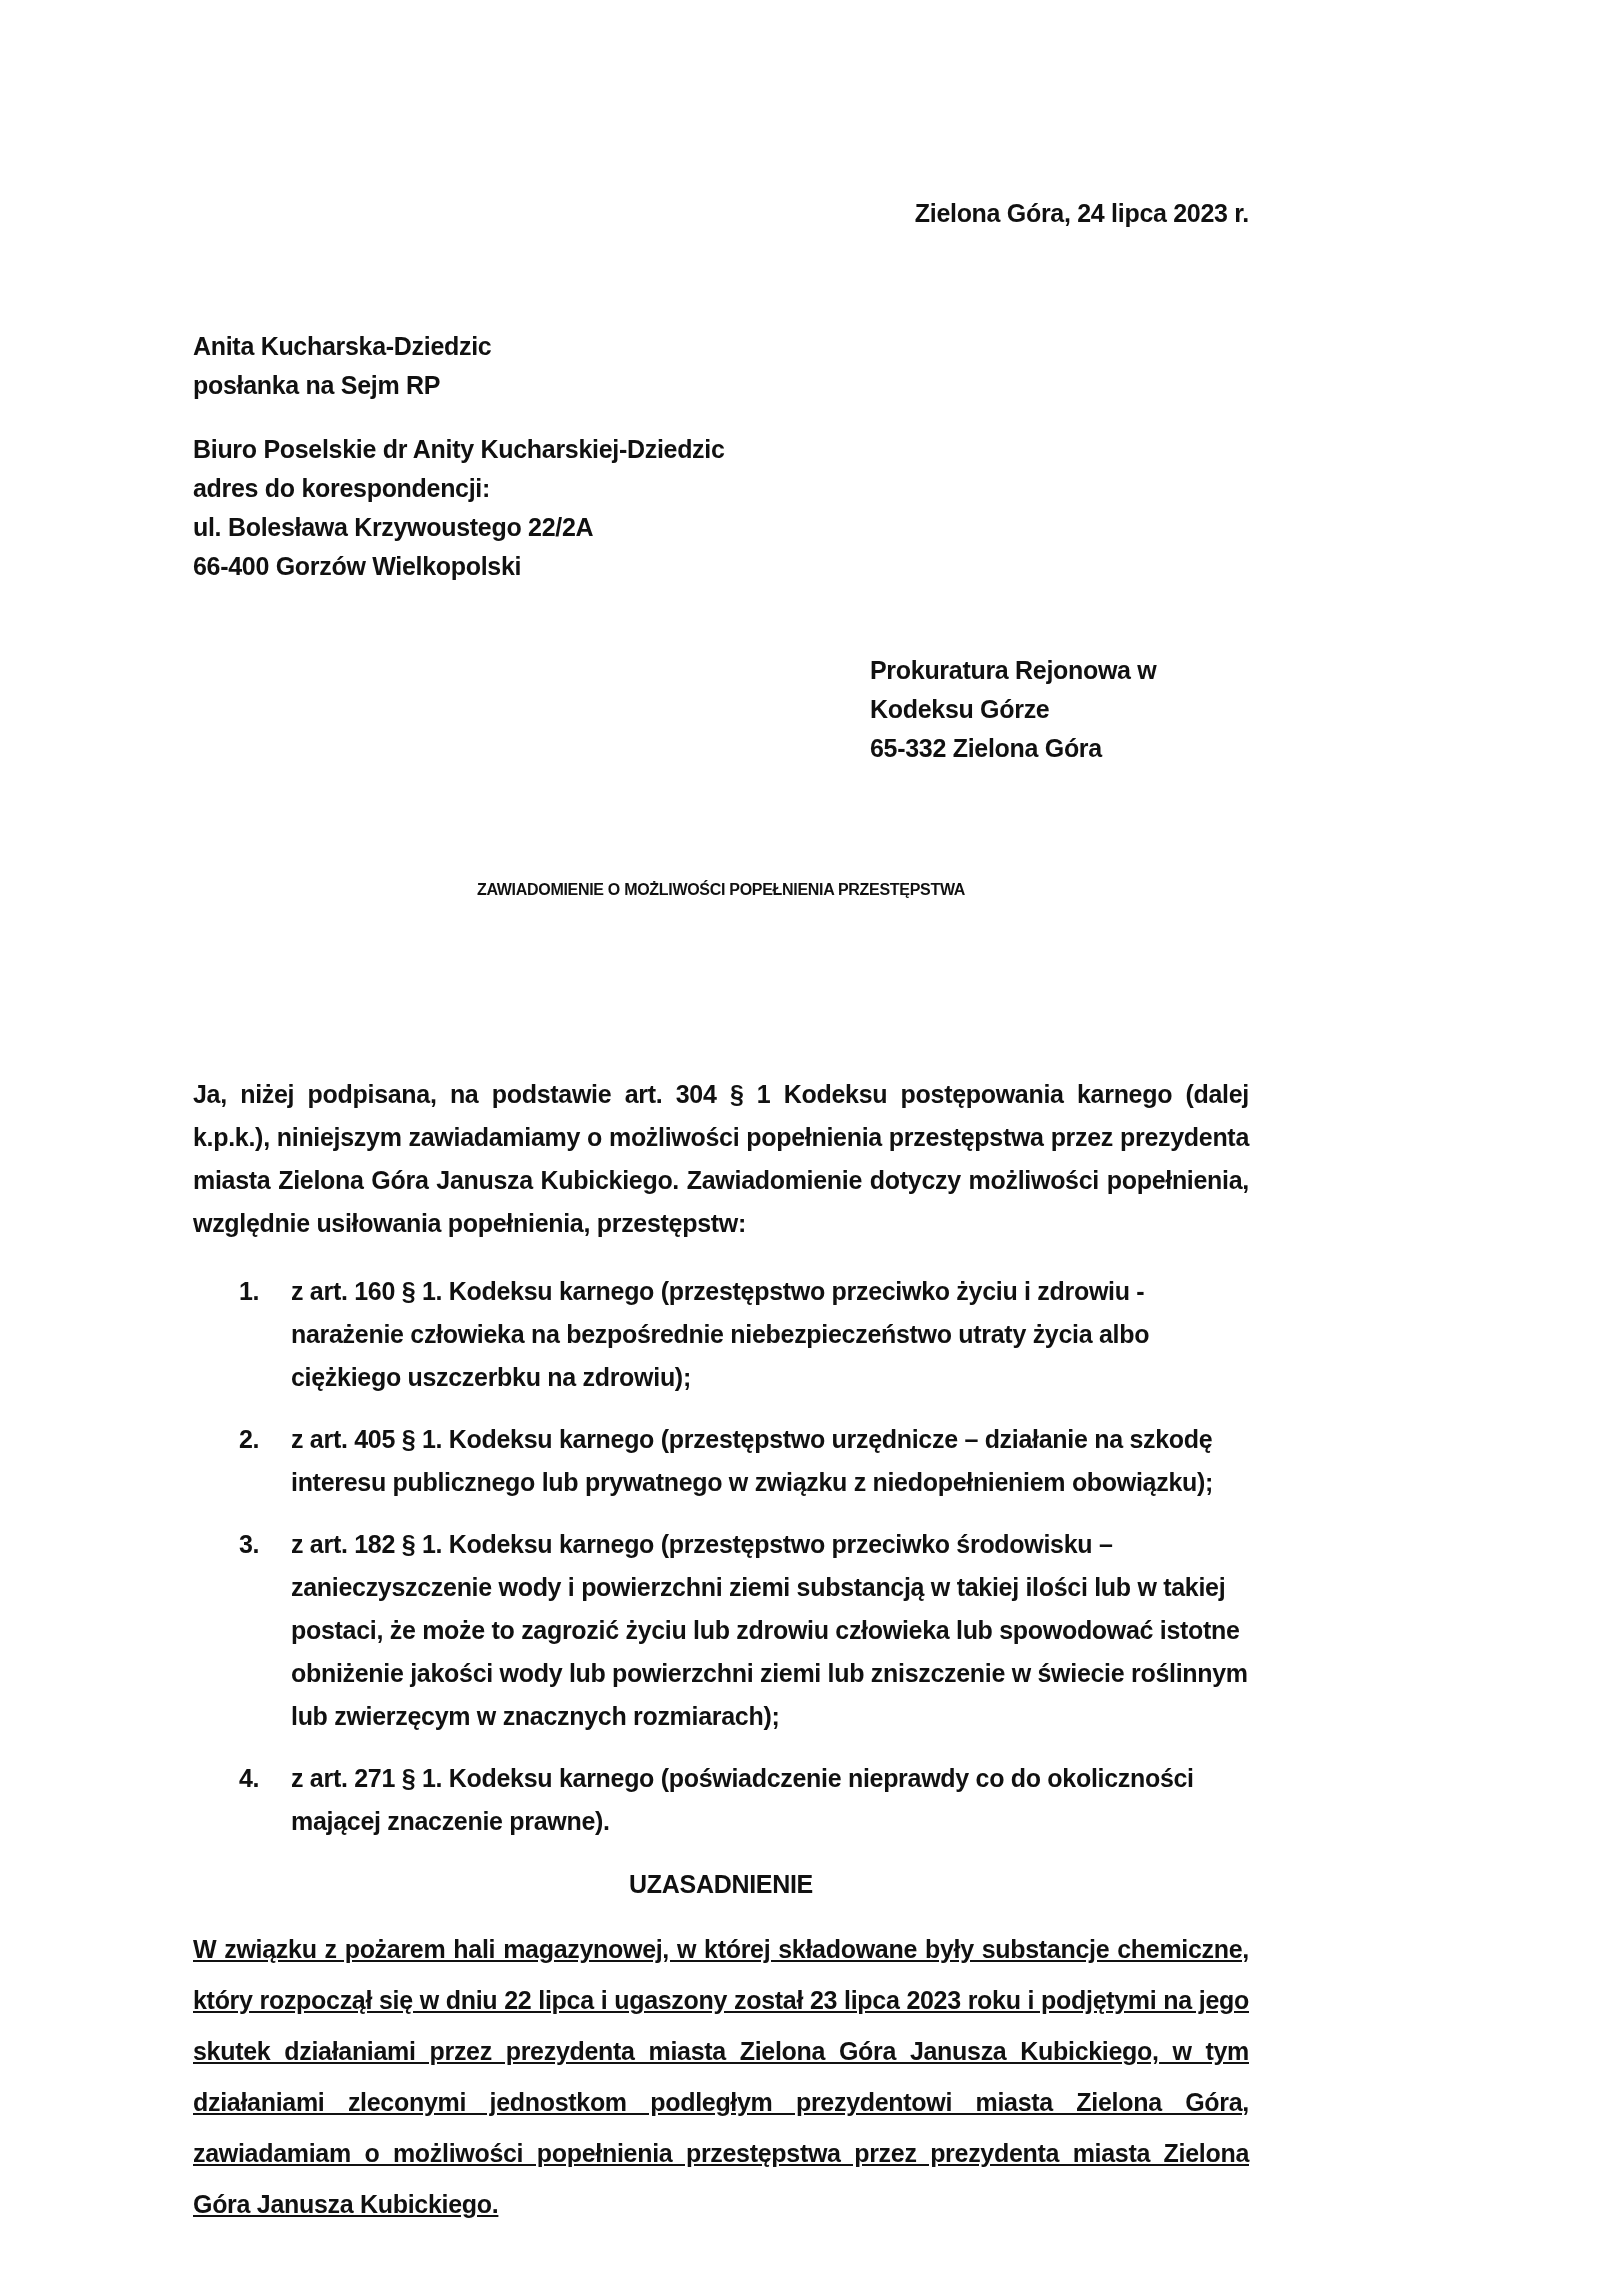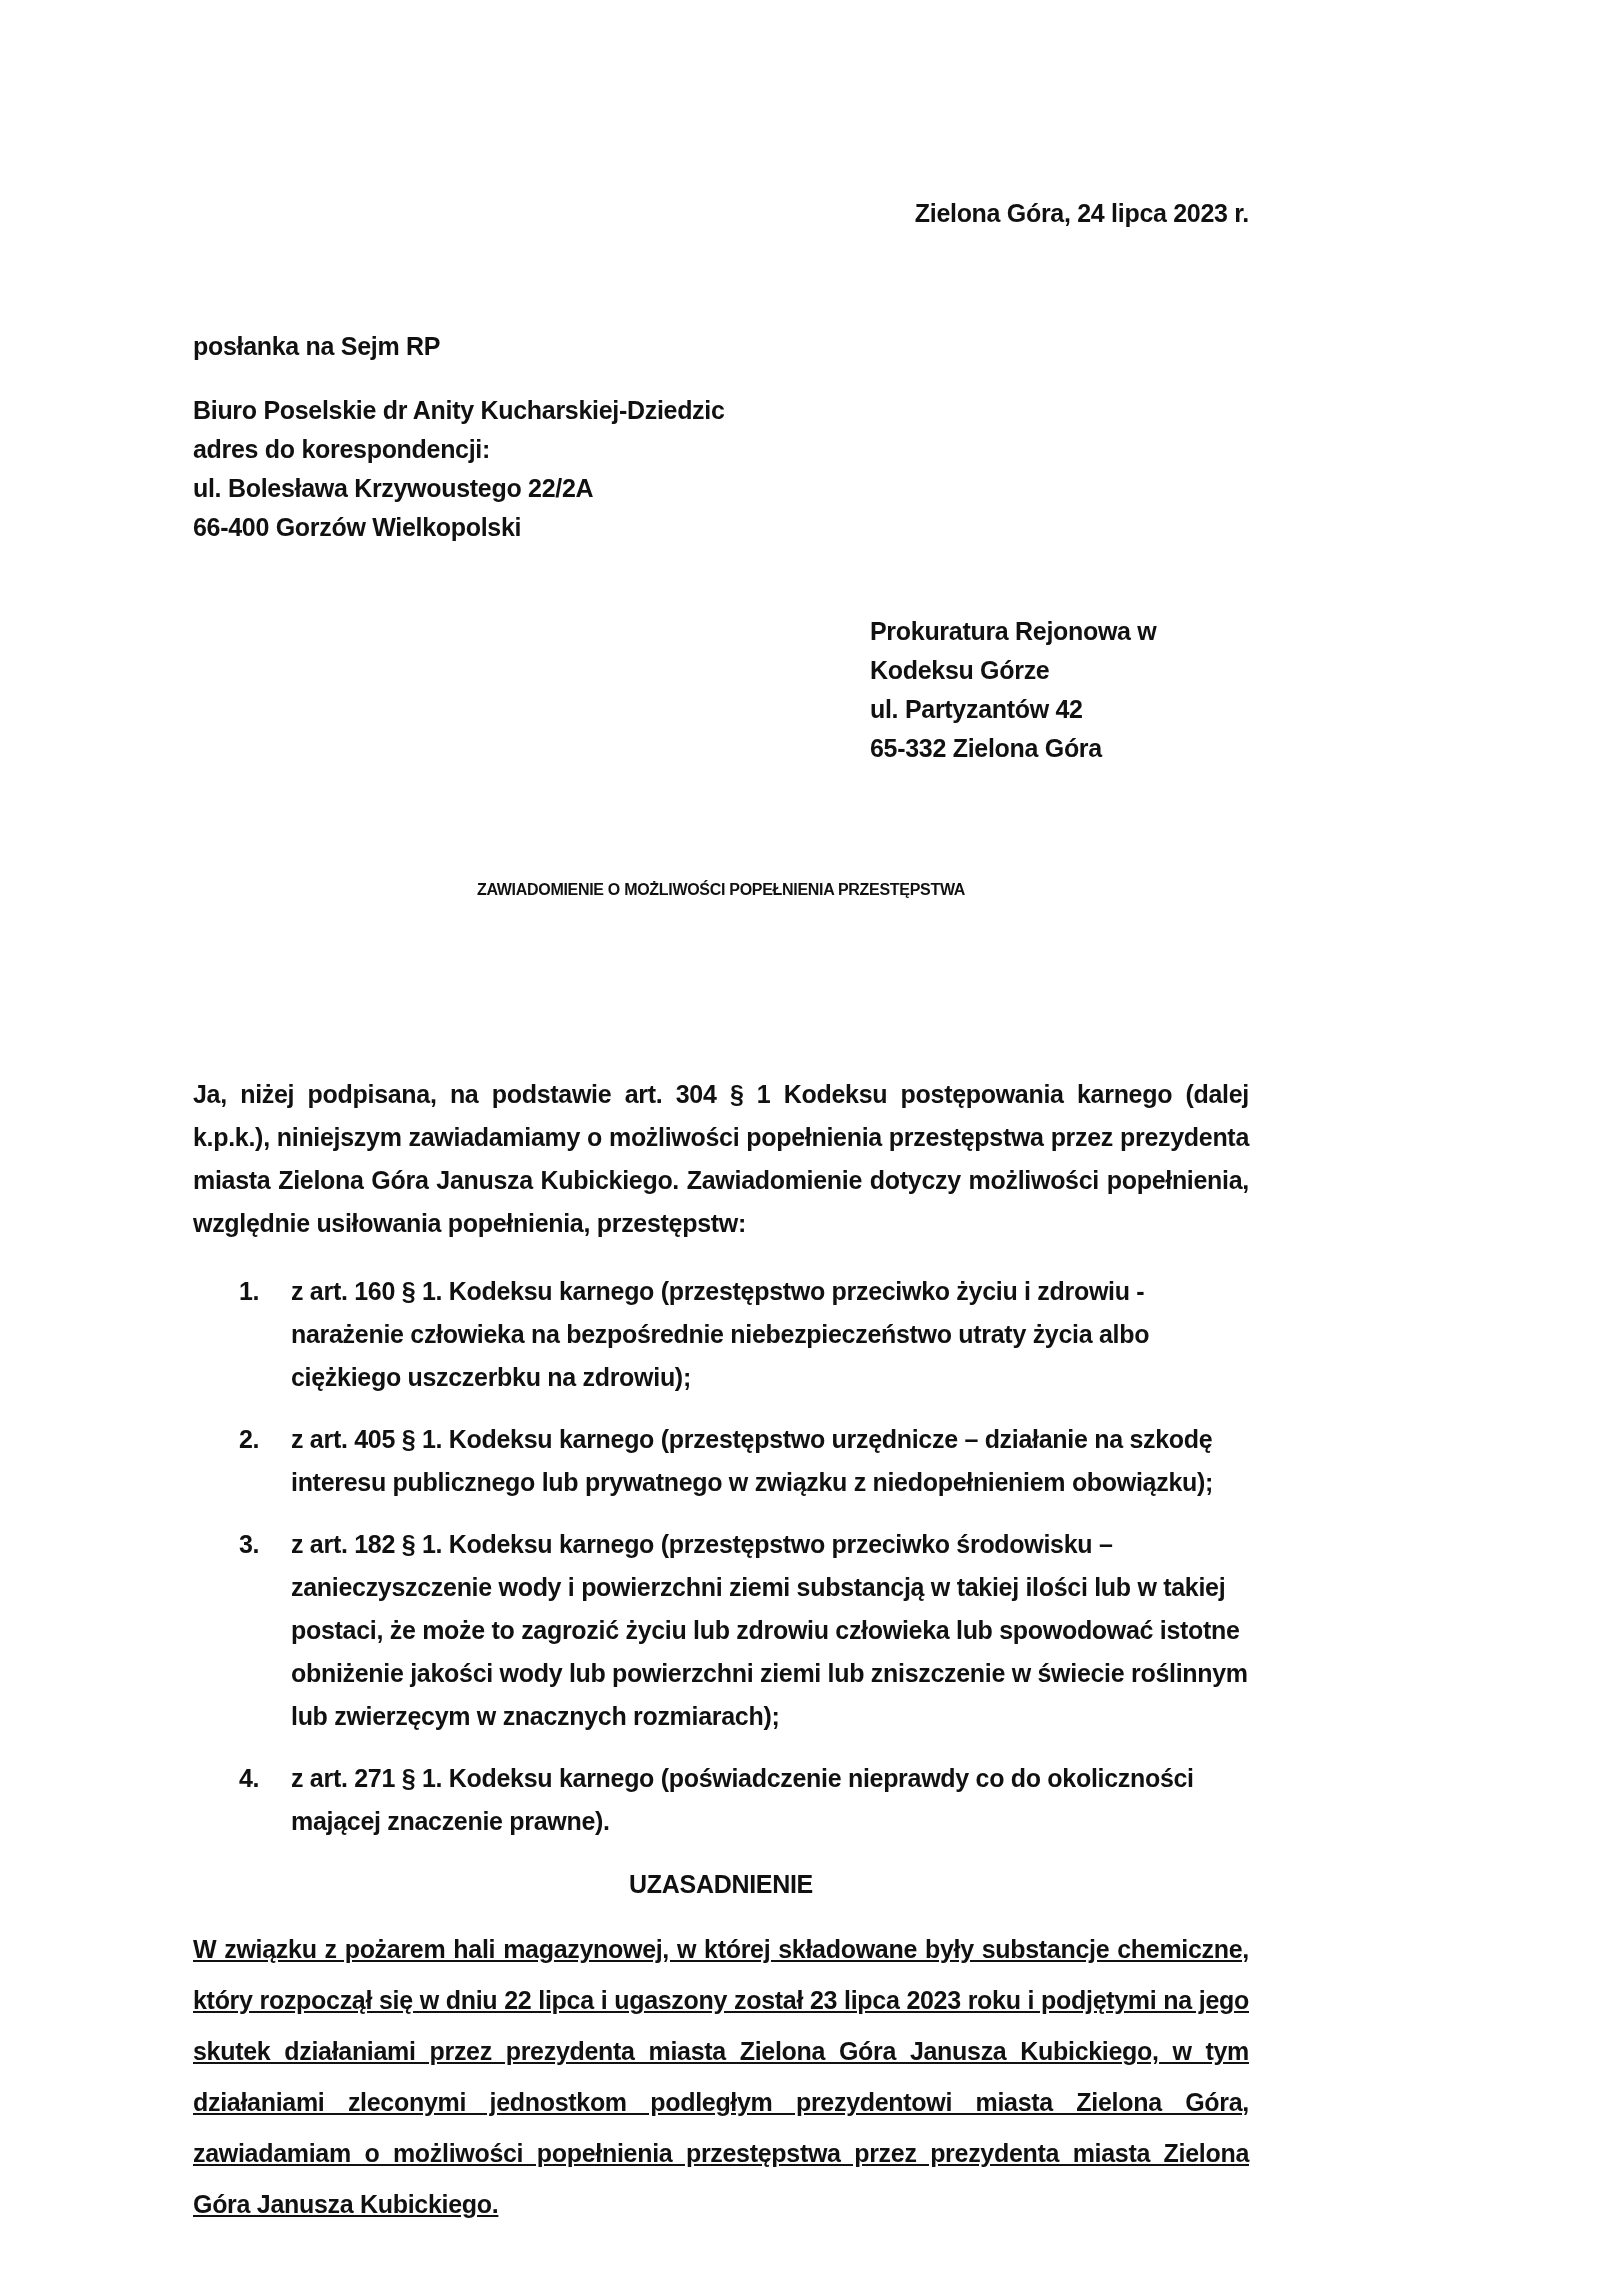--- a/index.html
+++ b/index.html
@@ -83,33 +83,33 @@
   .line { display: block; }
 </style>
 </head>
 <body>
 
 <div class="page">
 
   <div class="date-line">Zielona Góra, 24 lipca 2023 r.</div>
 
   <div class="sender-id">
+    <span class="line">Anita Kucharska-Dziedzic</span>
     <span class="line">posłanka na Sejm RP</span>
   </div>
 
   <div class="sender-addr">
     <span class="line">Biuro Poselskie dr Anity Kucharskiej-Dziedzic</span>
     <span class="line">adres do korespondencji:</span>
     <span class="line">ul. Bolesława Krzywoustego 22/2A</span>
     <span class="line">66-400 Gorzów Wielkopolski</span>
   </div>
 
   <div class="recipient">
     <span class="line">Prokuratura Rejonowa w Kodeksu Górze</span>
-    <span class="line">ul. Partyzantów 42</span>
     <span class="line">65-332 Zielona Góra</span>
   </div>
 
   <div class="doc-title">ZAWIADOMIENIE O MOŻLIWOŚCI POPEŁNIENIA PRZESTĘPSTWA</div>
 
   <p class="intro">Ja, niżej podpisana, na podstawie art. 304 § 1 Kodeksu postępowania karnego (dalej k.p.k.), niniejszym zawiadamiamy o możliwości popełnienia przestępstwa przez prezydenta miasta Zielona Góra Janusza Kubickiego. Zawiadomienie dotyczy możliwości popełnienia, względnie usiłowania popełnienia, przestępstw:</p>
 
   <ol class="charges">
     <li>
       <span class="charge-number">1.</span>

